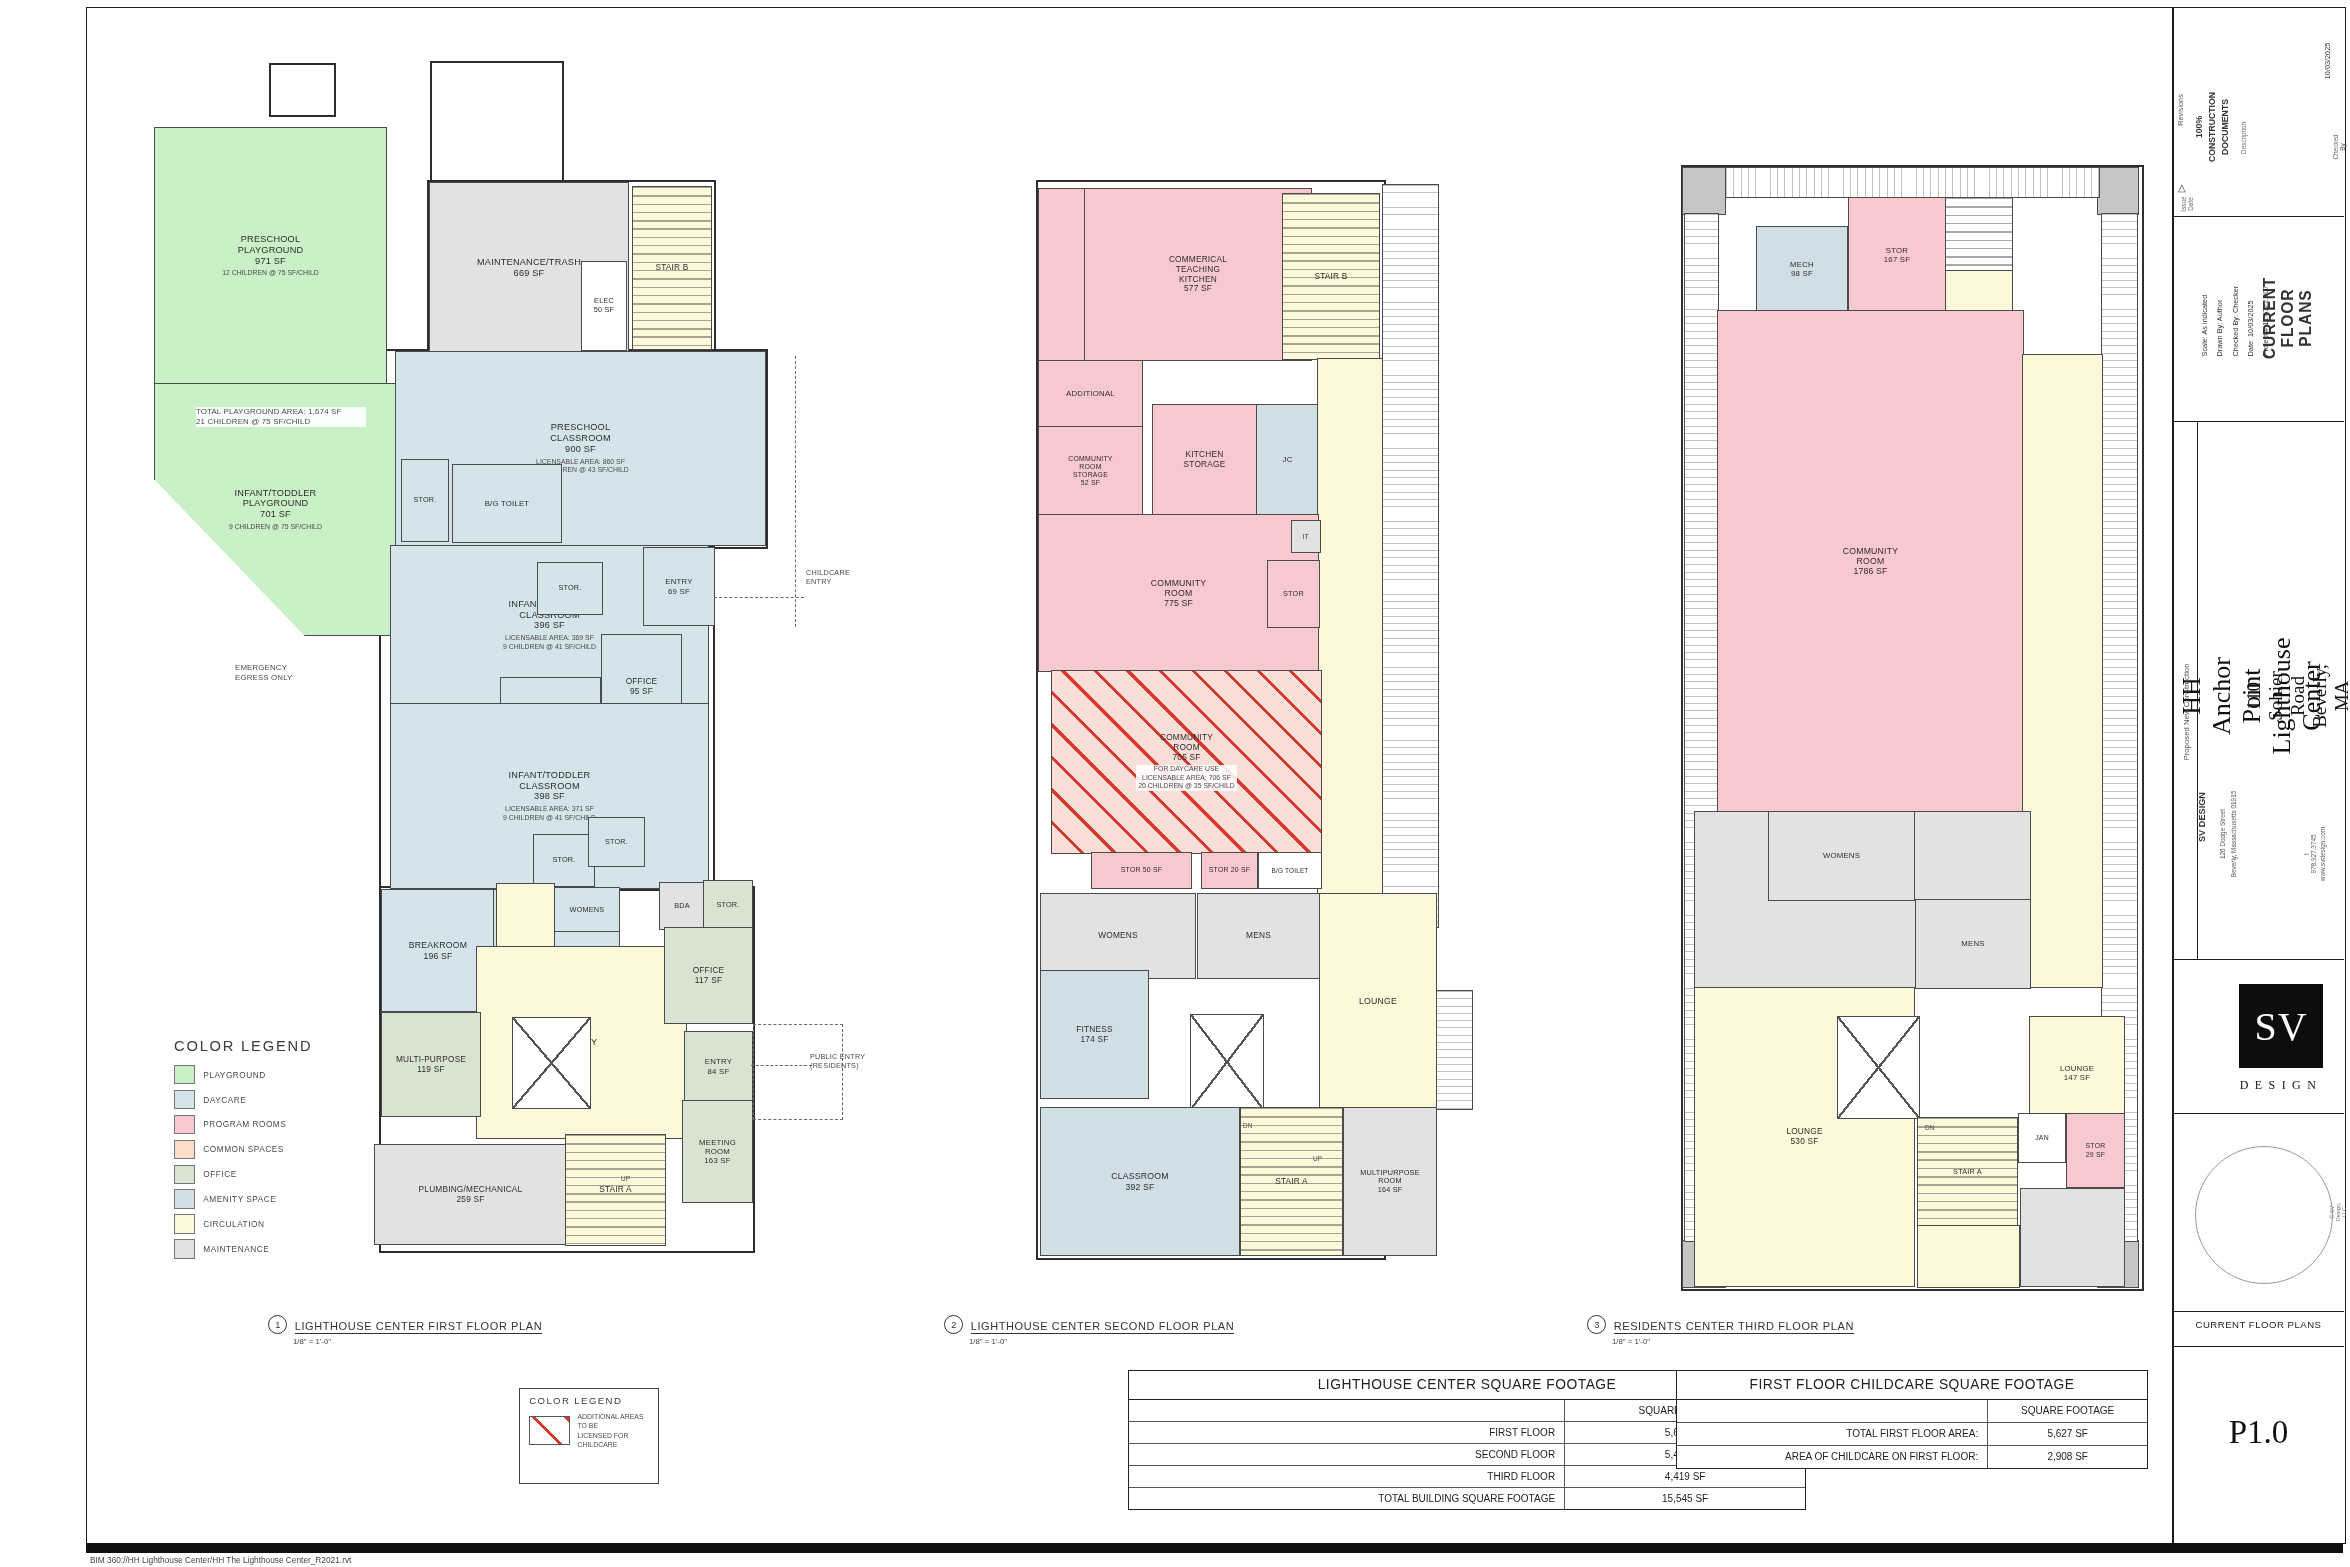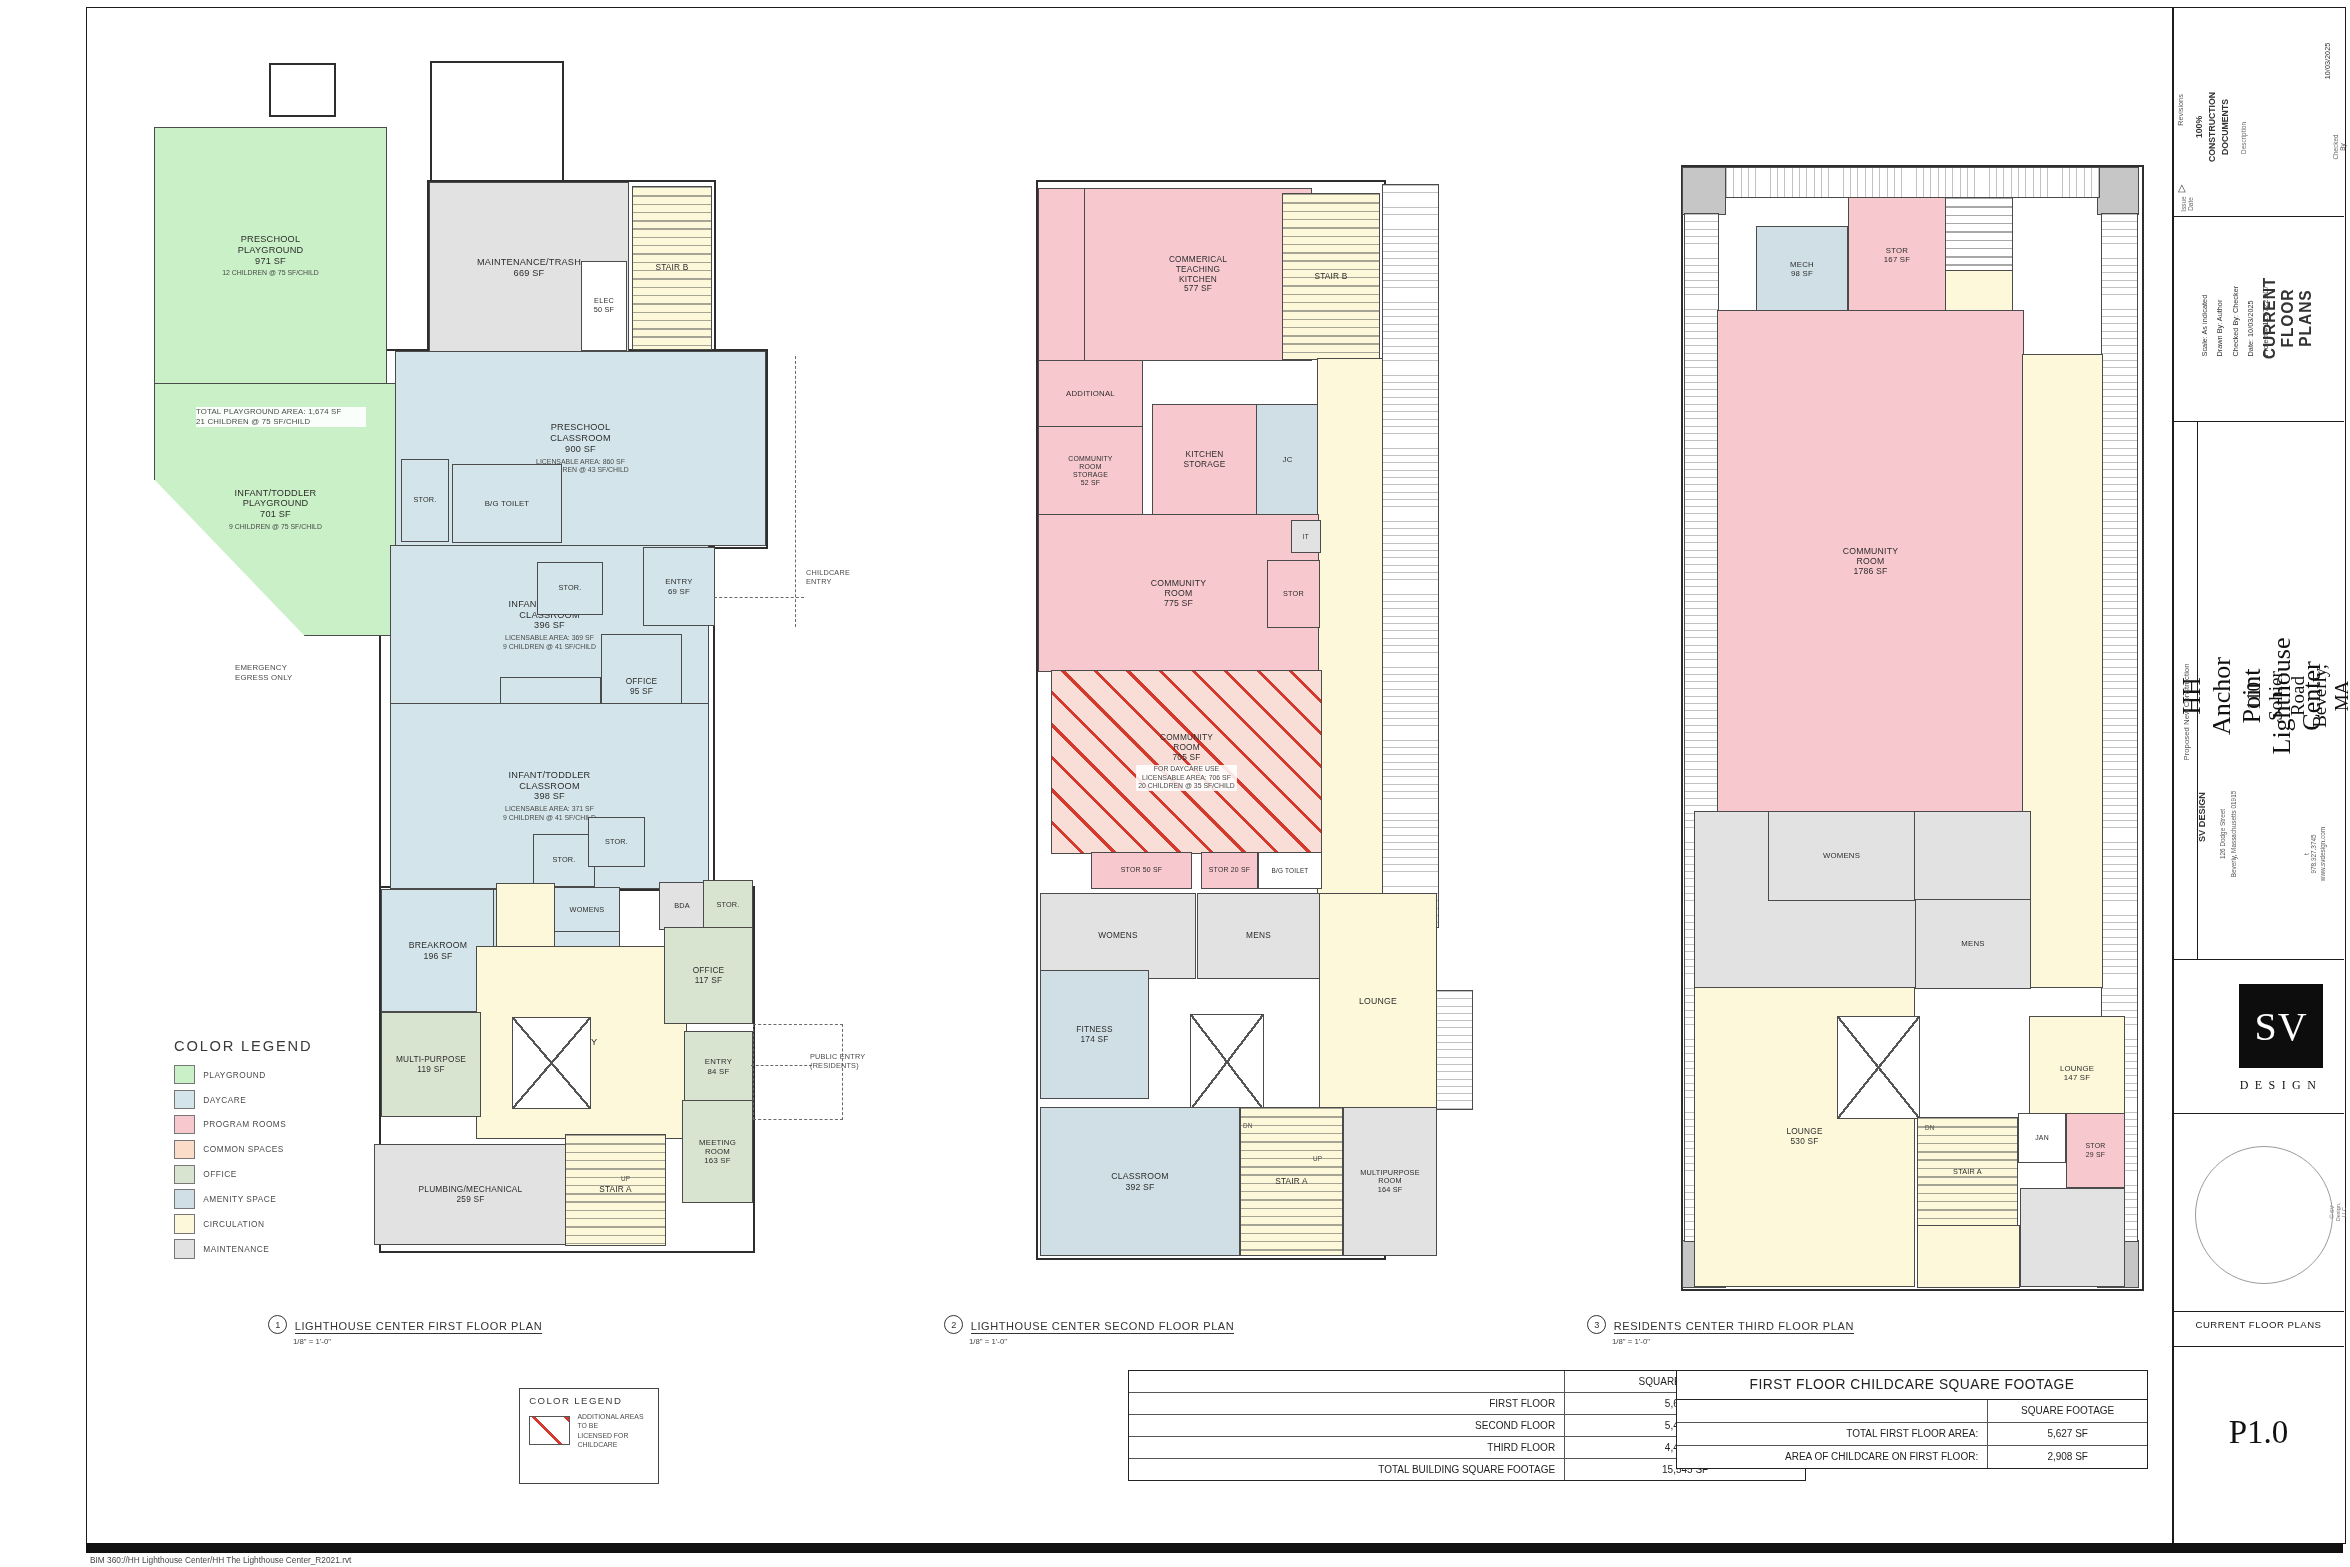--- a/index.html
+++ b/index.html
@@ -408,20 +408,21 @@
       </div>
       <div class="legend2" style="left: 519px; top: 1388px; width: 138px; height: 94px;">
         <div class="lt">COLOR LEGEND</div>
         <div class="body">
           <div class="sw hatch"></div>
           <div class="ll" style="white-space: pre-line;">ADDITIONAL AREAS TO BE
 LICENSED FOR CHILDCARE</div>
         </div>
       </div>
       <div class="sftable" style="left: 1128px; top: 1370px; width: 676px;">
+        <div class="hd" style="height: 27.5px;">LIGHTHOUSE CENTER SQUARE FOOTAGE</div>
         <div class="tr" style="height: 21px;">
           <div class="c1" style="width: 64%;"></div>
           <div class="c2" style="width: 36%;">SQUARE FOOTAGE</div>
         </div>
         <div class="tr" style="height: 21px;">
           <div class="c1" style="width: 64%;">FIRST FLOOR</div>
           <div class="c2" style="width: 36%;">5,627 SF</div>
         </div>
         <div class="tr" style="height: 21px;">
           <div class="c1" style="width: 64%;">SECOND FLOOR</div>

